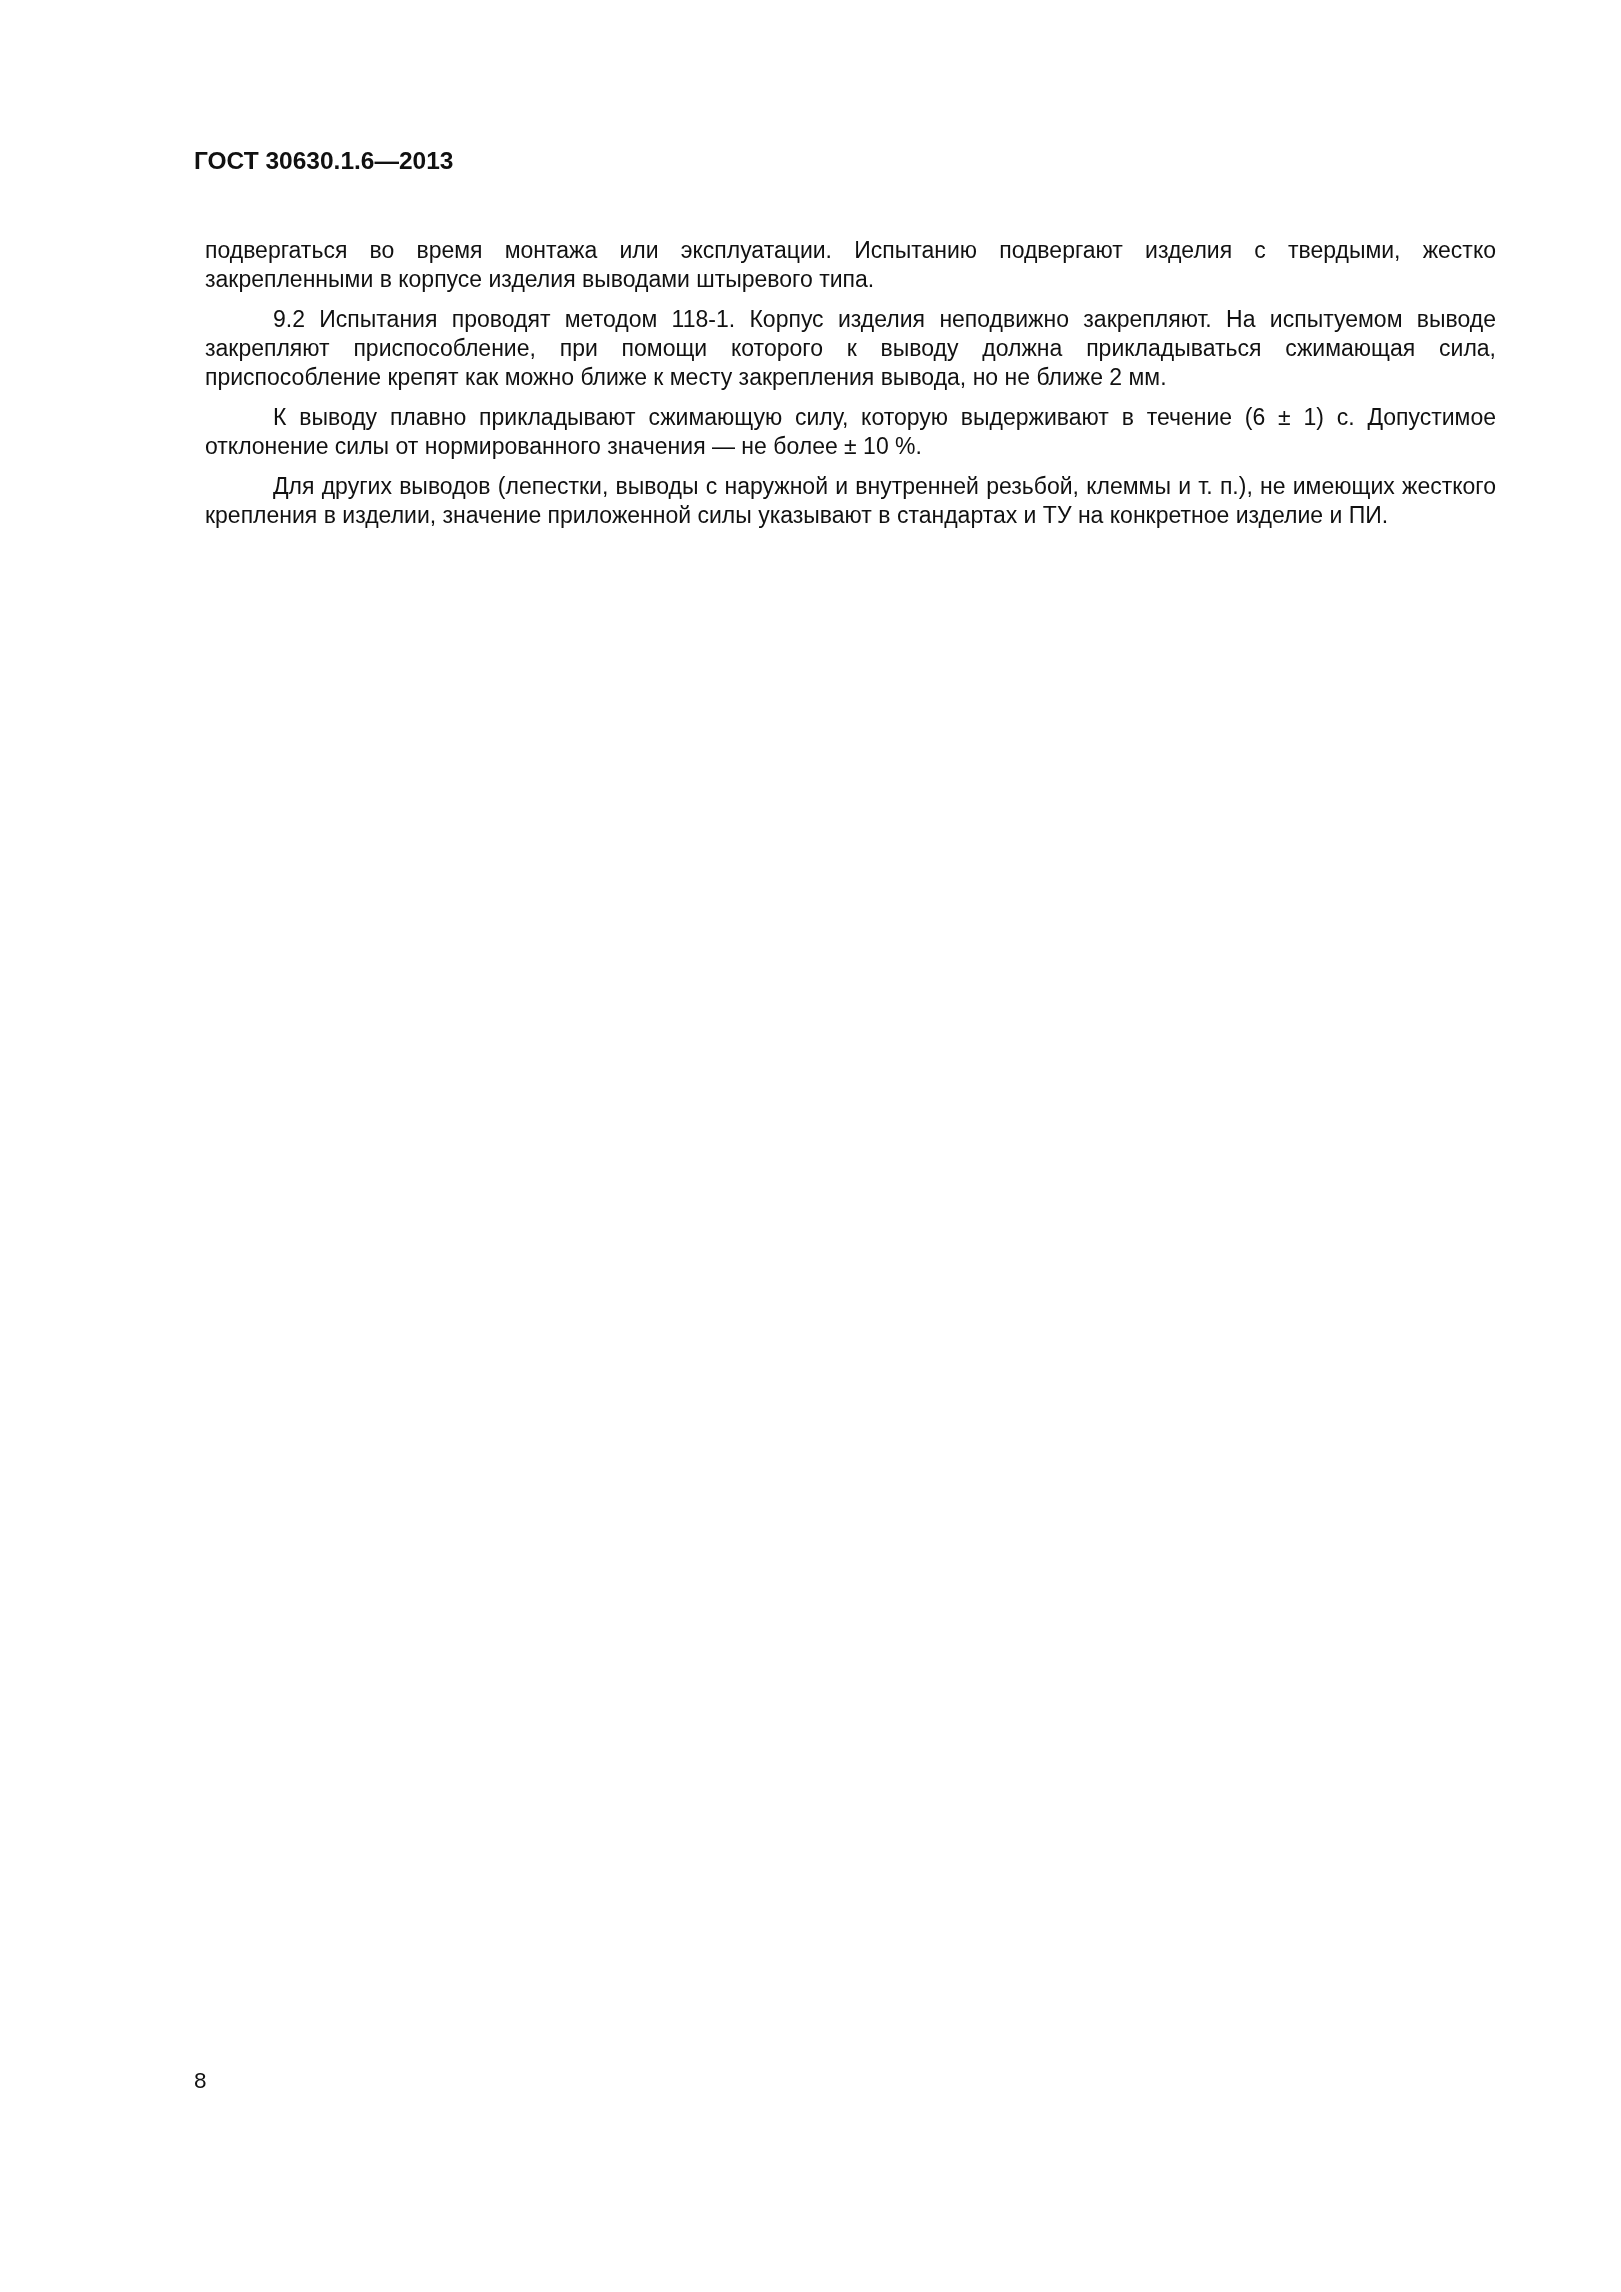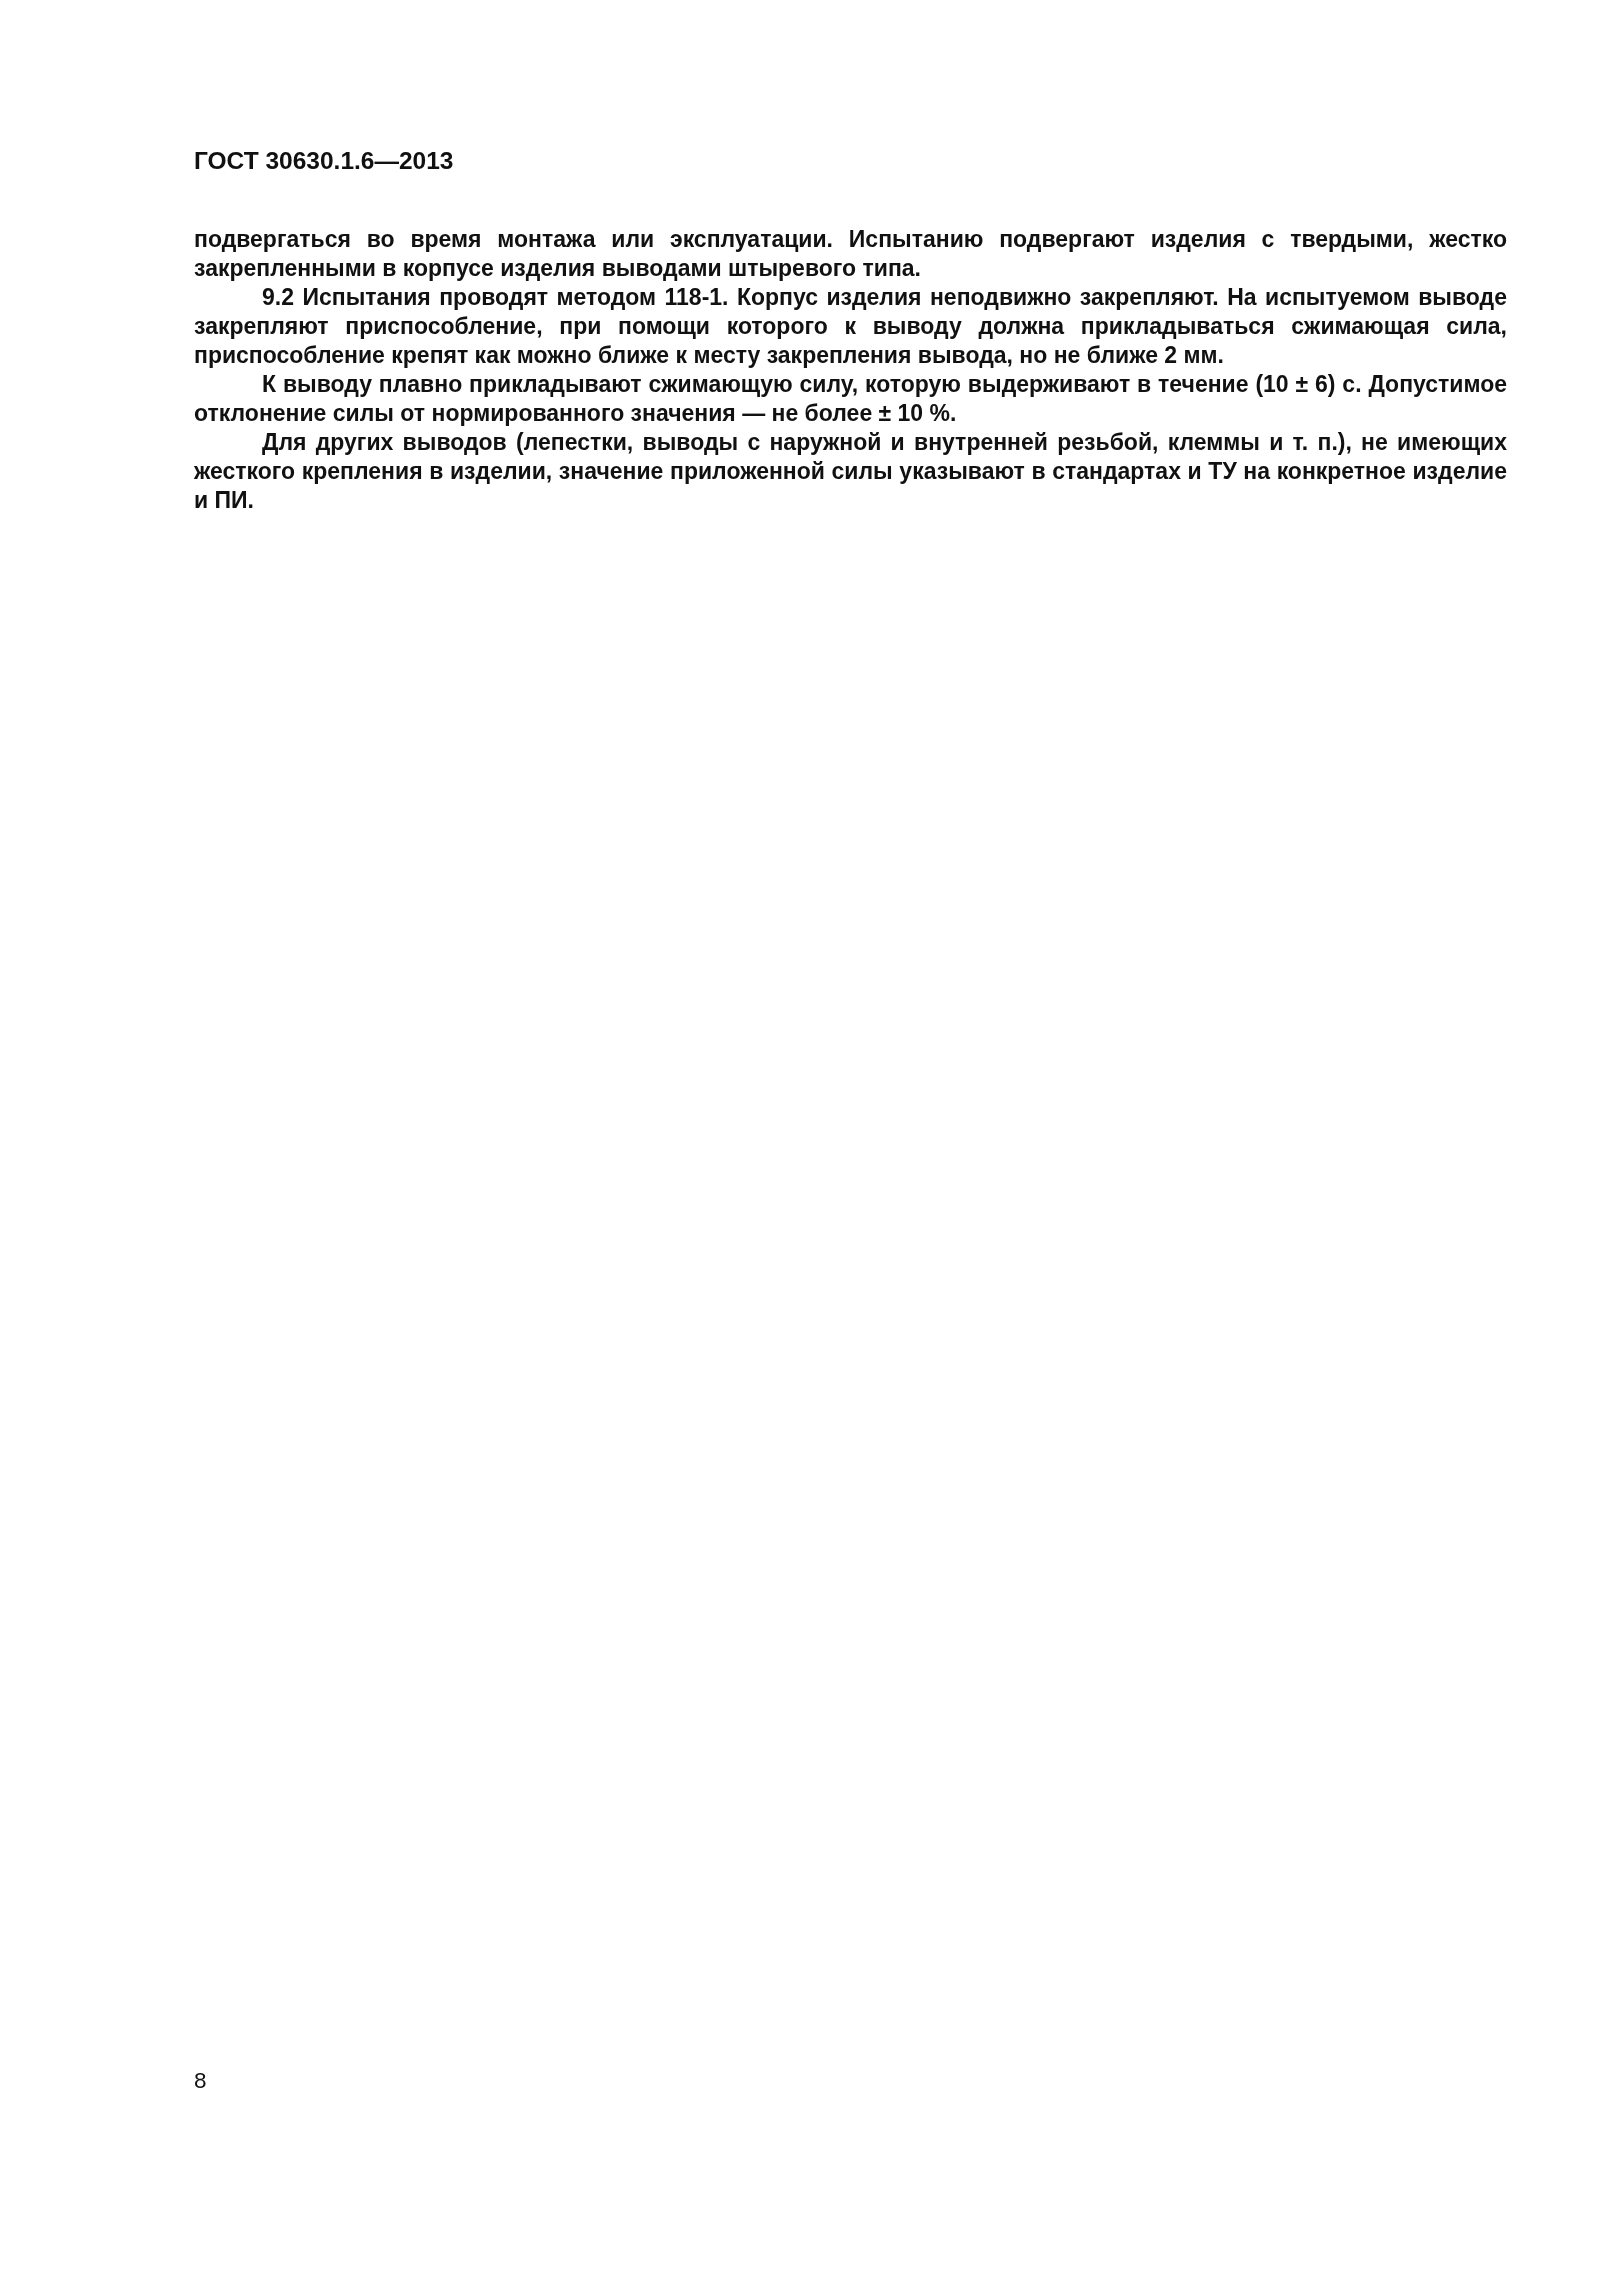--- a/index.html
+++ b/index.html
@@ -2,30 +2,30 @@
 <html><head>
 <meta charset="utf-8">
 <style>
   html, body { margin: 0; padding: 0; background: #ffffff; }
   body { width: 1621px; height: 2293px; position: relative; overflow: hidden;
          font-family: "Liberation Sans", sans-serif; color: #111111; }
   .header { position: absolute; left: 194px; top: 147px; font-size: 24.5px; font-weight: bold;
             letter-spacing: 0px; text-align: right; }
   .content { position: absolute; left: 194px; top: 225px; width: 1313px;
              font-size: 23px; line-height: 29px; }
-  .content p { margin: 0; text-align: justify; text-indent: 68px; font-weight: bold; }
+  .content p { margin: 11px; text-align: justify; text-indent: 68px; }
   .content p.noindent { text-indent: 0; }
   .page-number { position: absolute; left: 194px; top: 2068px; font-size: 22.5px; }
 </style>
 </head>
 <body>
 
 <div class="header">ГОСТ 30630.1.6—2013</div>
 
 <div class="content">
   <p class="noindent">подвергаться во время монтажа или эксплуатации. Испытанию подвергают изделия с твердыми, жестко закрепленными в корпусе изделия выводами штыревого типа.</p>
   <p>9.2 Испытания проводят методом 118-1. Корпус изделия неподвижно закрепляют. На испытуемом выводе закрепляют приспособление, при помощи которого к выводу должна прикладываться сжимающая сила, приспособление крепят как можно ближе к месту закрепления вывода, но не ближе 2 мм.</p>
-  <p>К выводу плавно прикладывают сжимающую силу, которую выдерживают в течение (10 ± 6) с. Допустимое отклонение силы от нормированного значения — не более ± 10 %.</p>
+  <p>К выводу плавно прикладывают сжимающую силу, которую выдерживают в течение (6 ± 1) с. Допустимое отклонение силы от нормированного значения — не более ± 10 %.</p>
   <p>Для других выводов (лепестки, выводы с наружной и внутренней резьбой, клеммы и т. п.), не имеющих жесткого крепления в изделии, значение приложенной силы указывают в стандартах и ТУ на конкретное изделие и ПИ.</p>
 </div>
 
 <div class="page-number">8</div>
 
 
 </body></html>

